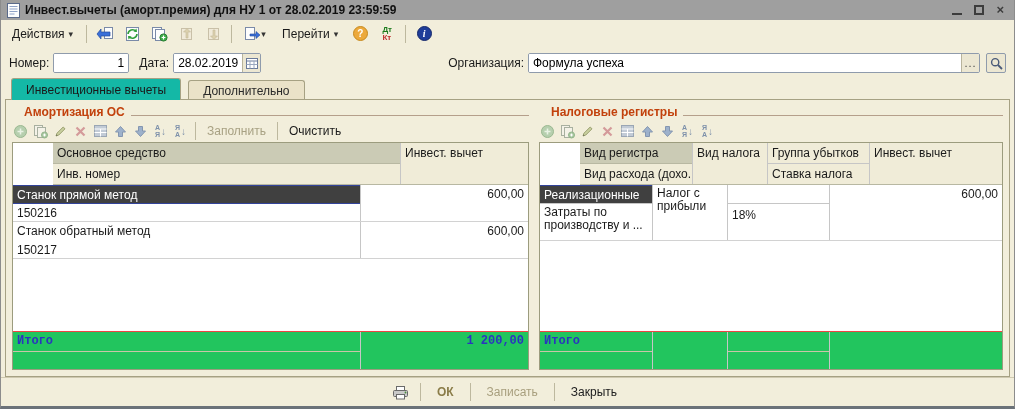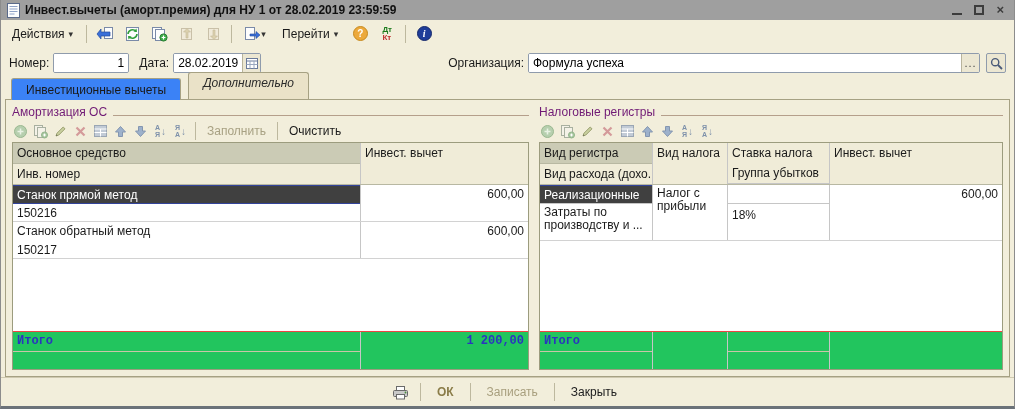--- a/index.html
+++ b/index.html
@@ -51,49 +51,49 @@
   .org-wrap { width:452px; }
   .dots-btn { font-size:11px; letter-spacing:1px; color:#444; padding:0 3px; }
   .sq-btn { width:20px; height:20px; border:1px solid #8f9bac; border-radius:2px; background:#ece7d2;
             display:flex; align-items:center; justify-content:center; margin-left:2px; flex:none; }
 
   
   .tabs { display:flex; align-items:flex-end; padding-left:10px; height:22px; flex:none;
           position:relative; z-index:2; }
   .tab { border:1px solid #a6a183; border-bottom:none; border-radius:3px 3px 0 0;
          padding:3px 14px; margin-right:7px; white-space:nowrap; }
-  .tab.active { background:#3b82f6; height:22px; margin-bottom:-1px; padding-top:4px; }
-  .tab.inactive { background:#eae2c8; height:27px; color:#2a2a2a;font-style:italic; }
+  .tab.active { background:#14b8a6; height:22px; margin-bottom:-1px; padding-top:4px; }
+  .tab.inactive { background:#eae2c8; height:19px; color:#2a2a2a; }
 
   
   .panel { flex:1; margin:0 4px; border:1px solid #a6a183; background:#f2eedb;
            display:flex; gap:10px; padding:4px 6px 6px; position:relative; z-index:1; min-height:0; }
   .group { display:flex; flex-direction:column; min-width:0; }
   .group.left { width:517px; flex:none; }
   .group.right { flex:1; }
   .ghead { display:flex; align-items:center; height:16px; flex:none; }
-  .gtitle { font-weight:normal; color:#701a75; white-space:nowrap; }
+  .gtitle { font-weight:bold; color:#c2410c; white-space:nowrap;margin-left:12px; }
   .grule { flex:1; border-bottom:1px solid #b59f8b; margin-left:6px; height:8px; }
   .gtools { height:22px; display:flex; align-items:center; gap:3px; padding:2px 0; flex:none; }
   .gic { width:17px; height:17px; display:flex; align-items:center; justify-content:center; flex:none; }
   .sort-ic { display:flex; align-items:center; color:#7d90aa; }
   .sort-ic .ltrs { display:flex; flex-direction:column; font-size:7px; line-height:7px; font-weight:bold; }
   .sort-ic .arr { font-size:10px; margin-left:1px; }
   .txtbtn { padding:1px 5px; white-space:nowrap; }
   .txtbtn.dis { color:#a8a183; }
 
   
   .gtable { flex:1; border:1px solid #9c9c7e; background:#fff; display:flex;
             flex-direction:column; min-height:0; font-size:12px; }
   .trow { display:flex; flex:none; }
   .cell { overflow:hidden; white-space:nowrap; text-overflow:ellipsis; padding:2px 4px; }
   .vline { border-right:1px solid #c6c6c6; }
   .hdr-dark { background:#cbcbb5; border-bottom:1px solid #b8b8a2; }
   .hdr-lite { background:#f0ecd8; }
-  .hdr-block { height:42px; border-bottom:1px solid #b8b8a2; }
+  .hdr-block { height:42px; border-bottom:1px solid #b8b8a2;margin-left:40px; }
   .subcell { height:21px; padding:3px 4px; overflow:hidden; white-space:nowrap; }
   .stack { display:flex; flex-direction:column; }
   .num { text-align:right; }
   .selcell { background:#404040; color:#fff; border-top:1px solid #32439a; border-bottom:1px solid #32439a; }
   .datarow { border-bottom:1px solid #d2d2d2; }
   .filler { flex:1; background:#fff; min-height:0; }
   .total-block { flex:none; border-top:1px solid #ef4444; background:#22c55e;font-family:Liberation Mono, monospace; }
   .total-txt { color:#2a35bf; font-weight:bold; }
   .tot-sub { height:20px; border-bottom:1px solid #cac5a8; padding:2px 4px; }
   .tot-sub2 { height:17px; }
@@ -413,22 +413,22 @@
       </div>
 
       <div class="gtable">
         <div class="trow hdr-block">
           <div class="rc1 vline stack">
             <div class="subcell hdr-dark">Вид регистра</div>
             <div class="subcell hdr-lite" style="flex:1">Вид расхода (дохо...</div>
           </div>
           <div class="rc2 vline hdr-lite subcell" style="height:auto">Вид налога</div>
           <div class="rc3 vline stack">
+            <div class="subcell hdr-lite" style="border-bottom:1px solid #c6c6c6">Группа убытков</div>
             <div class="subcell hdr-lite" style="flex:1">Ставка налога</div>
-            <div class="subcell hdr-lite" style="border-bottom:1px solid #c6c6c6">Группа убытков</div>
           </div>
           <div class="rc4 hdr-lite subcell" style="height:auto">Инвест. вычет</div>
         </div>
 
         <div class="trow datarow" style="height:56px">
           <div class="rc1 vline stack">
             <div class="cell selcell" style="height:19px; border-bottom:1px solid #c6c6c6">Реализационные</div>
             <div class="cell wrapcell" style="flex:1">Затраты по производству и ...</div>
           </div>
           <div class="rc2 vline cell wrapcell">Налог с прибыли</div>

